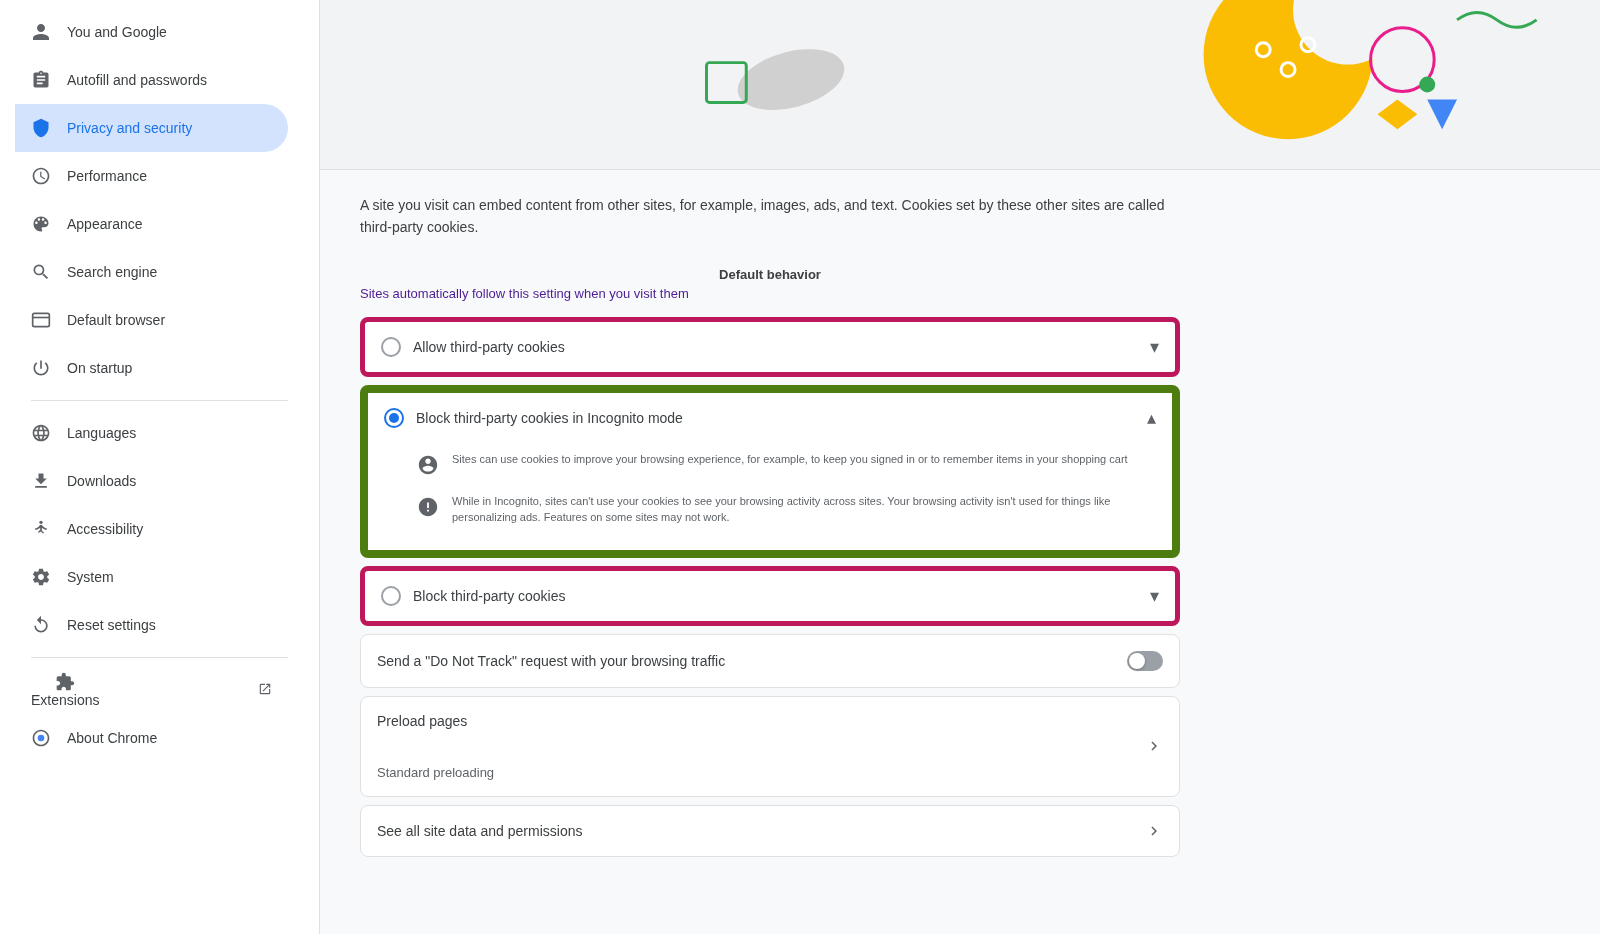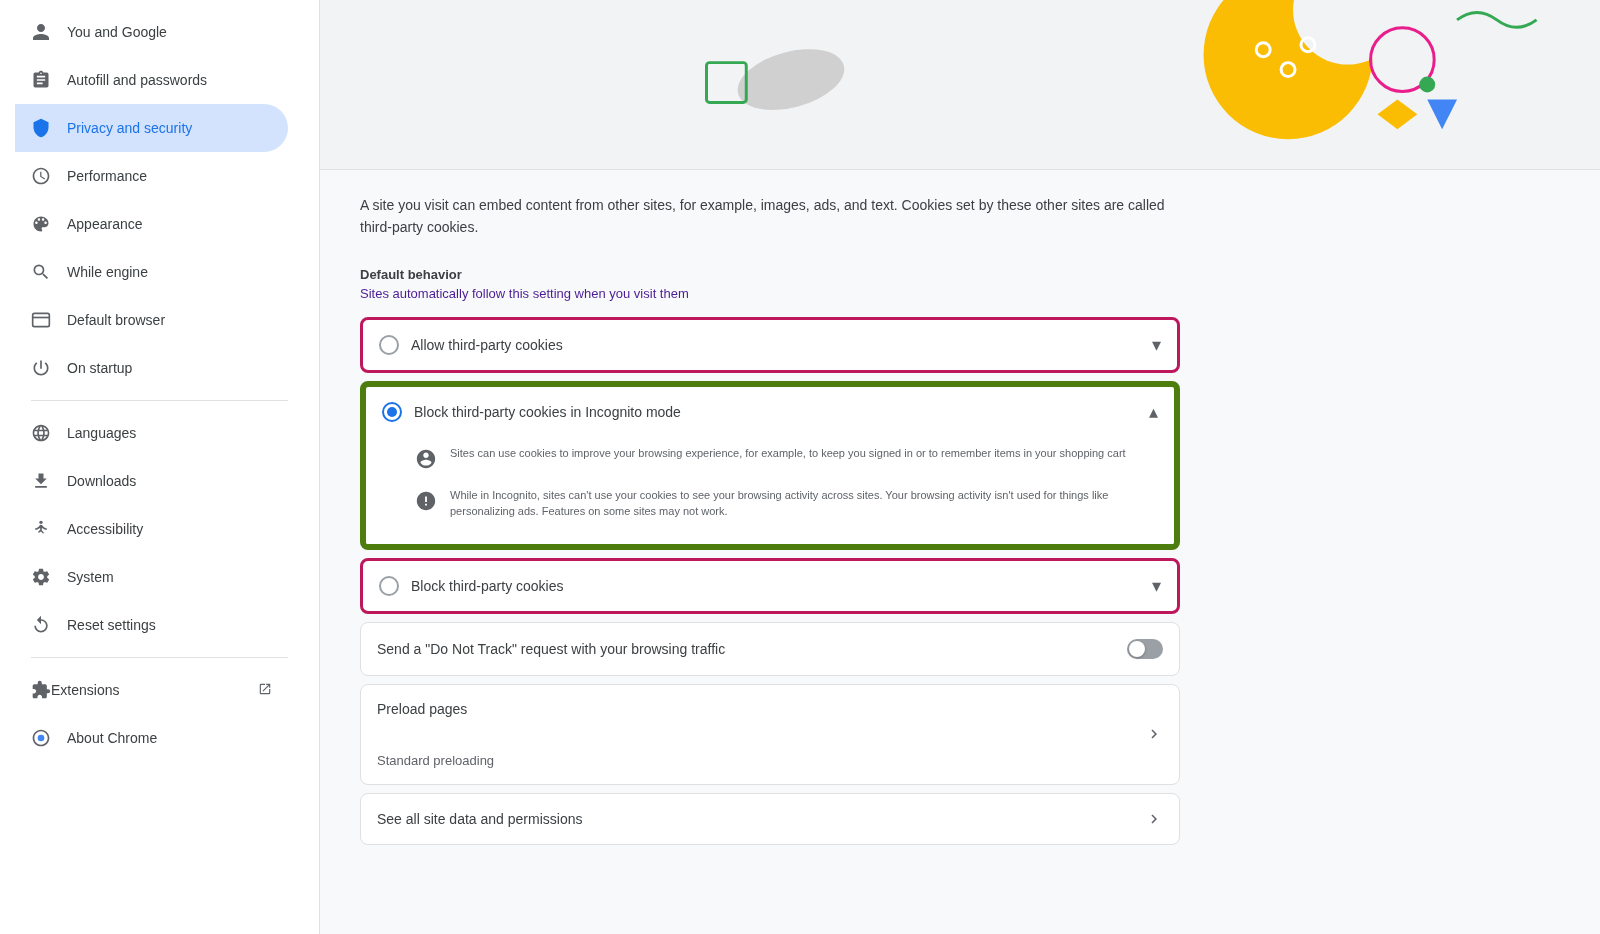--- a/index.html
+++ b/index.html
@@ -90,37 +90,38 @@
       color: #3c4043;
       line-height: 1.6;
       margin-bottom: 28px;
     }
 
     .section-title {
       font-size: 13px;
       font-weight: 600;
       color: #3c4043;
       margin-bottom: 4px;
+      text-align: center;
     }
     .section-subtitle {
       font-size: 13px;
       color: #4c1d95;
       margin-bottom: 16px;
     }
 
     
     .radio-option {
       background: #fff;
-      border: 3px solid #be185d;
+      border: 5px solid #be185d;
       border-radius: 8px;
       margin-bottom: 8px;
       overflow: hidden;
     }
     .radio-option.highlighted {
-      border: 6px solid #4d7c0f;
+      border: 8px solid #4d7c0f;
     }
 
     .radio-header {
       display: flex;
       align-items: center;
       padding: 14px 16px;
       cursor: pointer;
       gap: 12px;
     }
 
@@ -289,21 +290,21 @@
     </span>
     <span class="sidebar-label">Appearance</span>
   </div>
 
   <div class="sidebar-item">
     <span class="icon-wrap">
       <svg width="20" height="20" viewBox="0 0 24 24" fill="currentColor">
           <path d="M15.5 14h-.79l-.28-.27A6.47 6.47 0 0 0 16 9.5 6.5 6.5 0 1 0 9.5 16c1.61 0 3.09-.59 4.23-1.57l.27.28v.79l5 4.99L20.49 19l-4.99-5zm-6 0C7.01 14 5 11.99 5 9.5S7.01 5 9.5 5 14 7.01 14 9.5 11.99 14 9.5 14z"></path>
         </svg>
     </span>
-    <span class="sidebar-label">While engine</span>
+    <span class="sidebar-label">Search engine</span>
   </div>
 
   <div class="sidebar-item">
     <span class="icon-wrap">
       <svg width="20" height="20" viewBox="0 0 24 24" fill="currentColor">
           <rect x="2" y="4" width="20" height="16" rx="2" ry="2" fill="none" stroke="currentColor" stroke-width="2"></rect>
           <line x1="2" y1="9" x2="22" y2="9" stroke="currentColor" stroke-width="2"></line>
         </svg>
     </span>
     <span class="sidebar-label">Default browser</span>
@@ -362,21 +363,21 @@
       <svg width="20" height="20" viewBox="0 0 24 24" fill="currentColor">
           <path d="M12 5V1L7 6l5 5V7c3.31 0 6 2.69 6 6s-2.69 6-6 6-6-2.69-6-6H4c0 4.42 3.58 8 8 8s8-3.58 8-8-3.58-8-8-8z"></path>
         </svg>
     </span>
     <span class="sidebar-label">Reset settings</span>
   </div>
 
   <div class="sidebar-divider"></div>
 
   <div class="sidebar-item" style="justify-content: space-between;">
-    <div style="display:flex;align-items:center;gap:0;">
+    <div style="display:flex;align-items:center;gap:0;flex-direction:column;">
       <span class="icon-wrap">
         <svg width="20" height="20" viewBox="0 0 24 24" fill="currentColor">
             <path d="M20.5 11H19V7c0-1.1-.9-2-2-2h-4V3.5A2.5 2.5 0 0 0 10.5 1 2.5 2.5 0 0 0 8 3.5V5H4c-1.1 0-1.99.9-1.99 2v3.8H3.5c1.49 0 2.7 1.21 2.7 2.7s-1.21 2.7-2.7 2.7H2V20c0 1.1.9 2 2 2h3.8v-1.5c0-1.49 1.21-2.7 2.7-2.7 1.49 0 2.7 1.21 2.7 2.7V22H17c1.1 0 2-.9 2-2v-4h1.5a2.5 2.5 0 0 0 2.5-2.5 2.5 2.5 0 0 0-2.5-2.5z"></path>
           </svg>
       </span>
       <span class="sidebar-label">Extensions</span>
     </div>
     <span class="ext-icon">
       <svg width="14" height="14" viewBox="0 0 24 24" fill="#5f6368">
           <path d="M19 19H5V5h7V3H5a2 2 0 0 0-2 2v14a2 2 0 0 0 2 2h14a2 2 0 0 0 2-2v-7h-2v7zM14 3v2h3.59l-9.83 9.83 1.41 1.41L19 6.41V10h2V3h-7z"></path>

